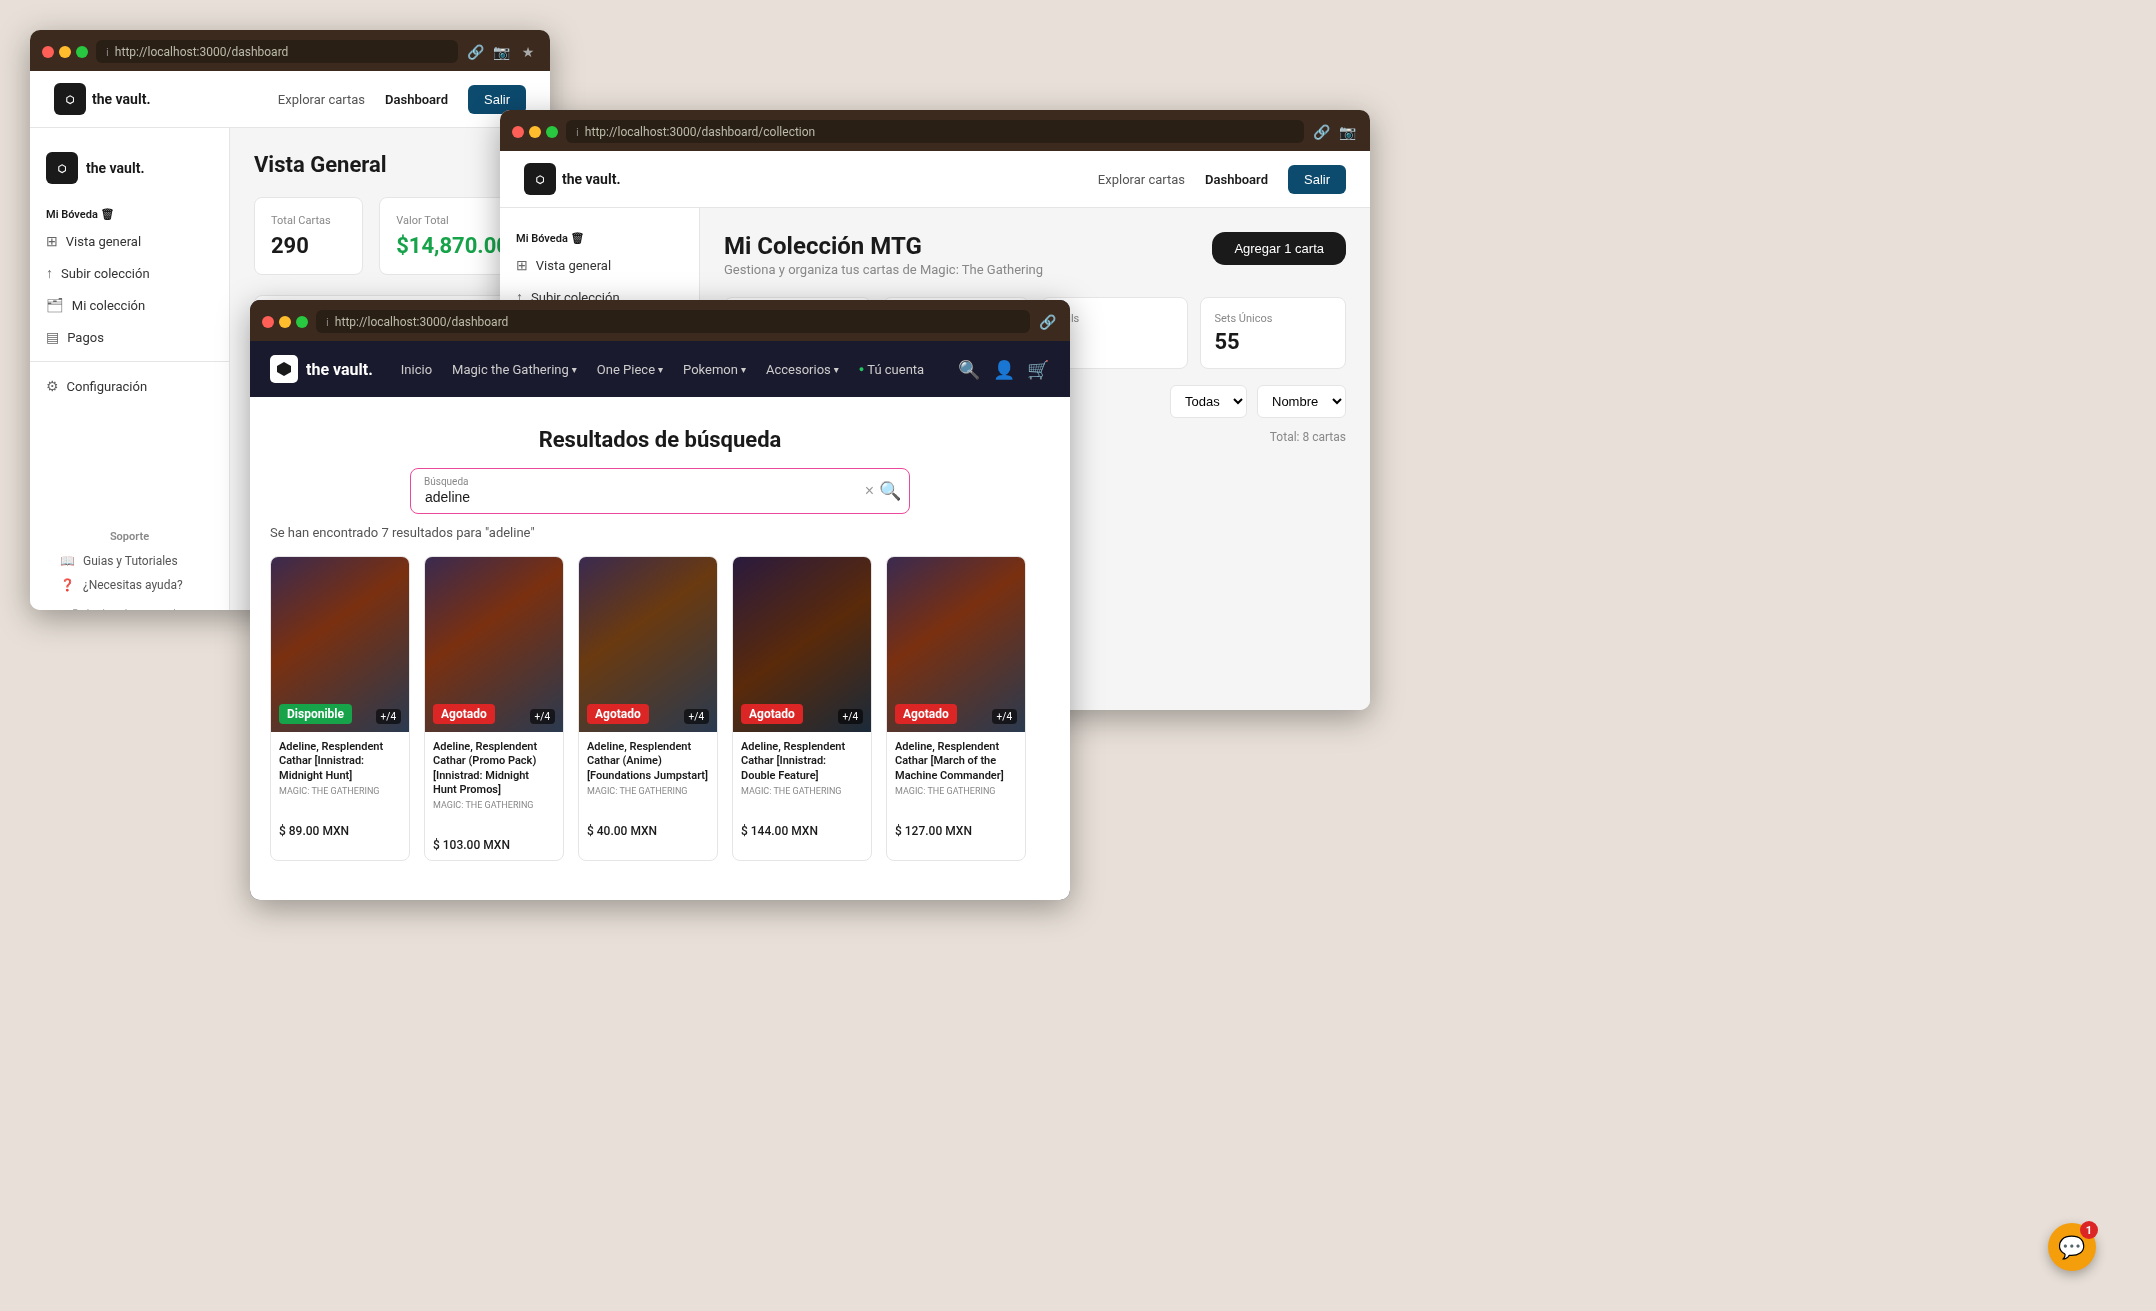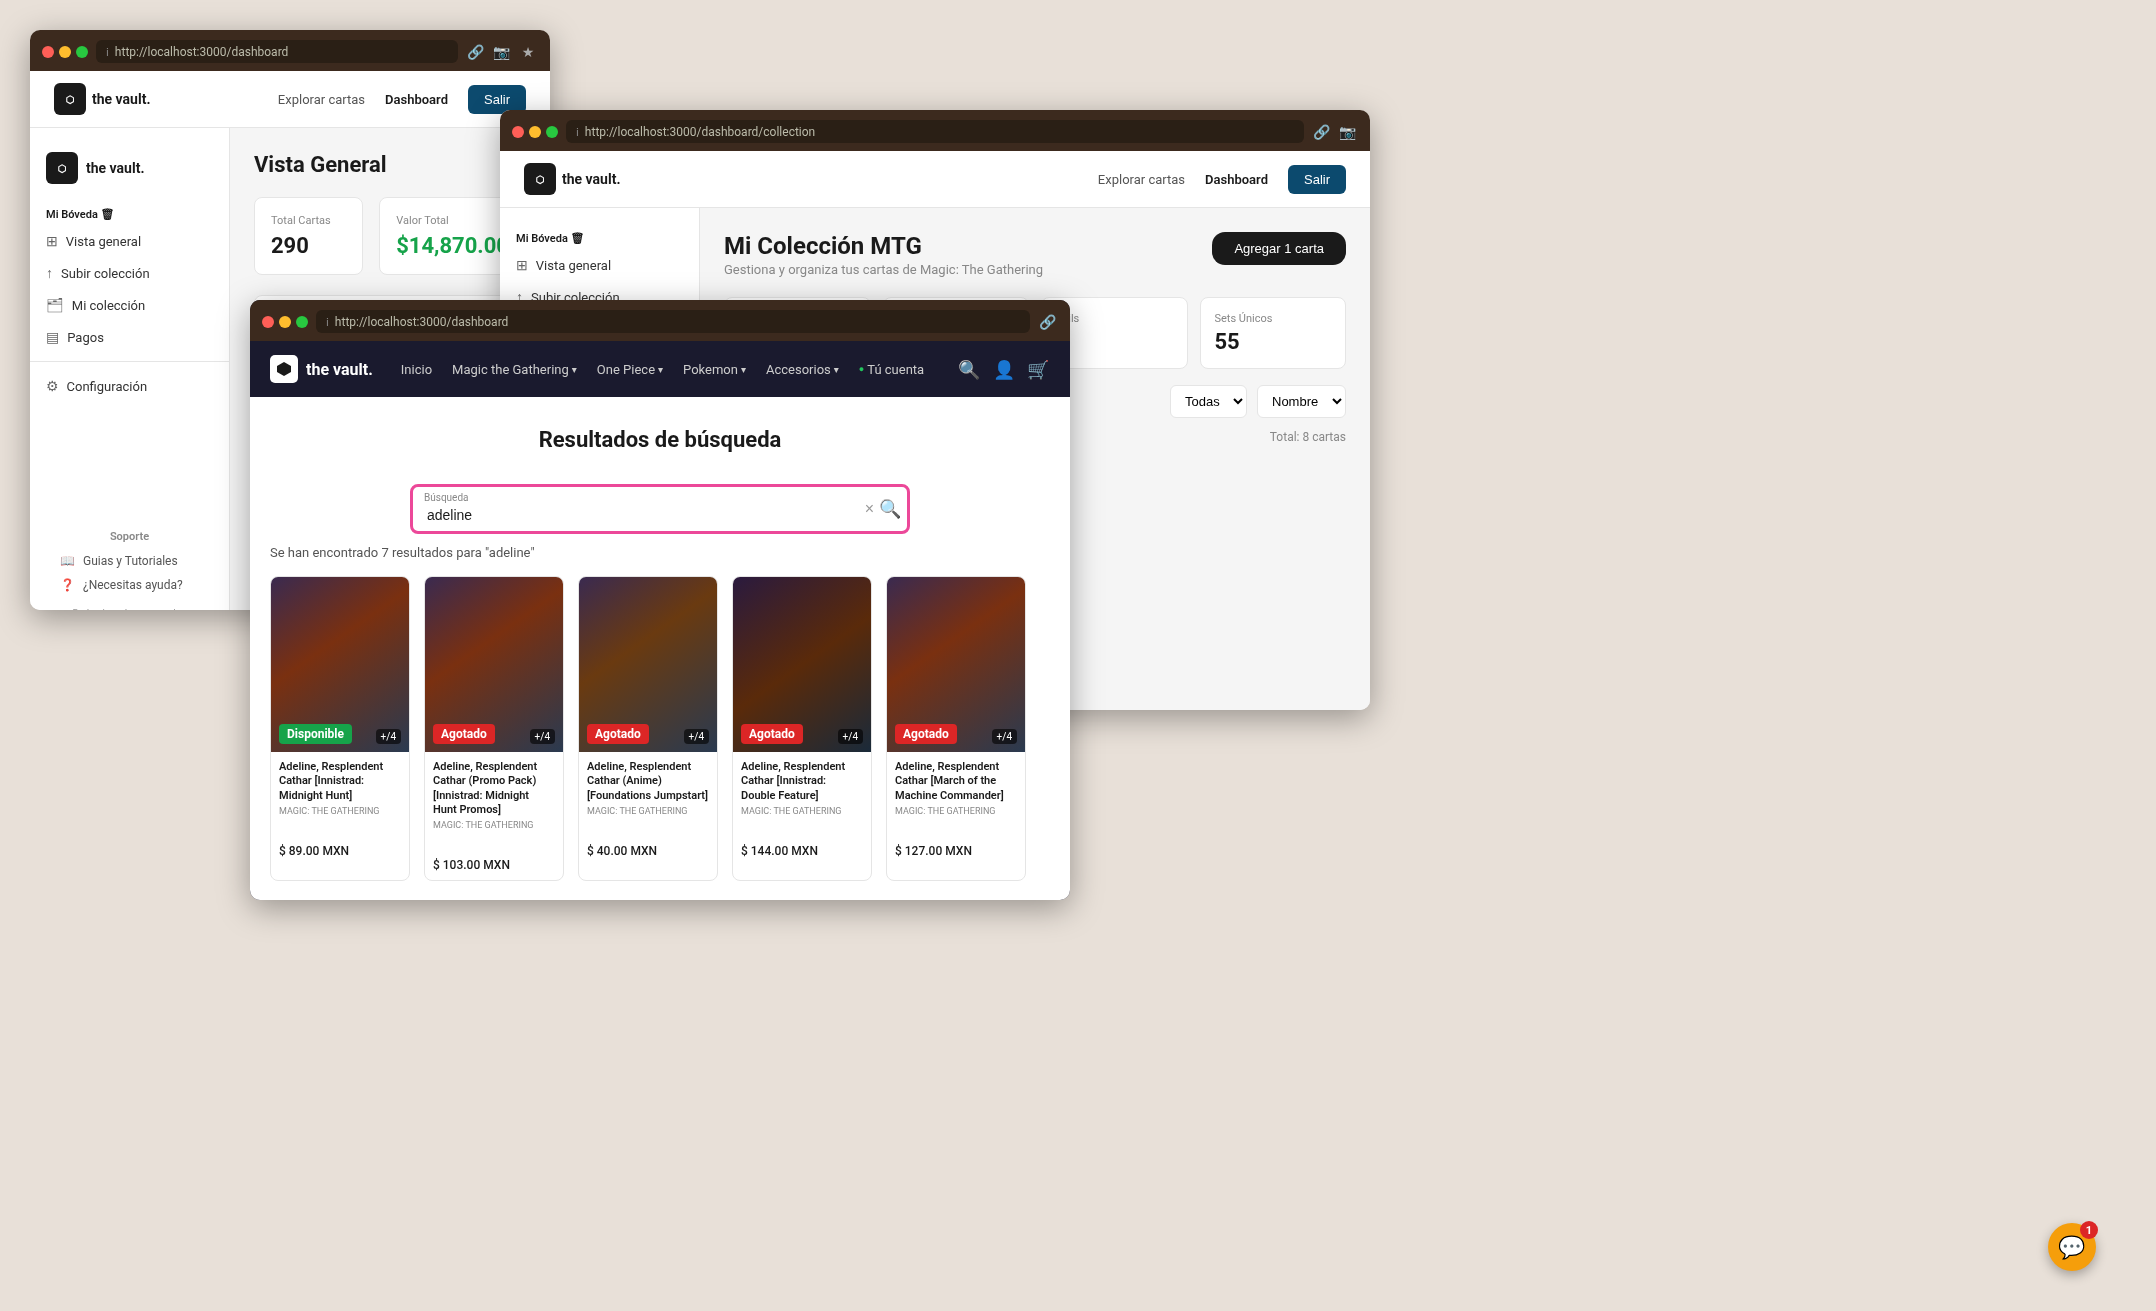--- a/index.html
+++ b/index.html
@@ -343,35 +343,35 @@
     }
 
     .store-content {
       background: #fff;
       min-height: calc(100% - 56px);
       padding: 30px 20px;
     }
 
     .search-title {
       font-size: 22px; font-weight: 700; color: #1a1a1a;
-      text-align: center; margin-bottom: 32px;
+      text-align: center; margin-bottom: 16px;
     }
 
     .search-bar-wrap {
       max-width: 500px; margin: 0 auto 11px;
       position: relative;
     }
     .search-label {
       font-size: 10px; color: #888;
       position: absolute; top: 8px; left: 14px;
     }
     .search-input-field {
       width: 100%;
       padding: 20px 40px 8px 14px;
-      border: 3px solid #ec4899;
+      border: 1px solid #ec4899;
       border-radius: 8px;
       font-size: 14px;
       color: #1a1a1a;
       outline: none;
     }
     .search-clear-btn {
       position: absolute; right: 36px; top: 50%; transform: translateY(-50%);
       background: none; border: none; font-size: 16px; color: #999; cursor: pointer;
     }
     .search-submit-btn {

